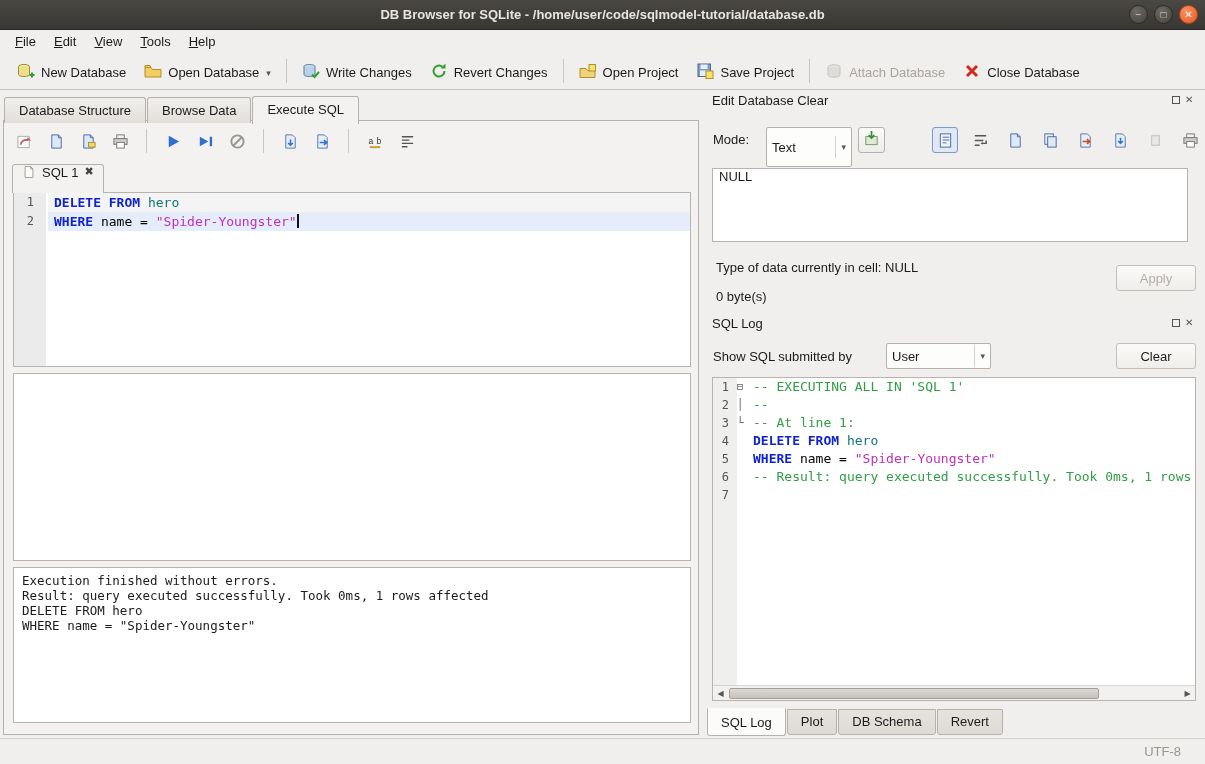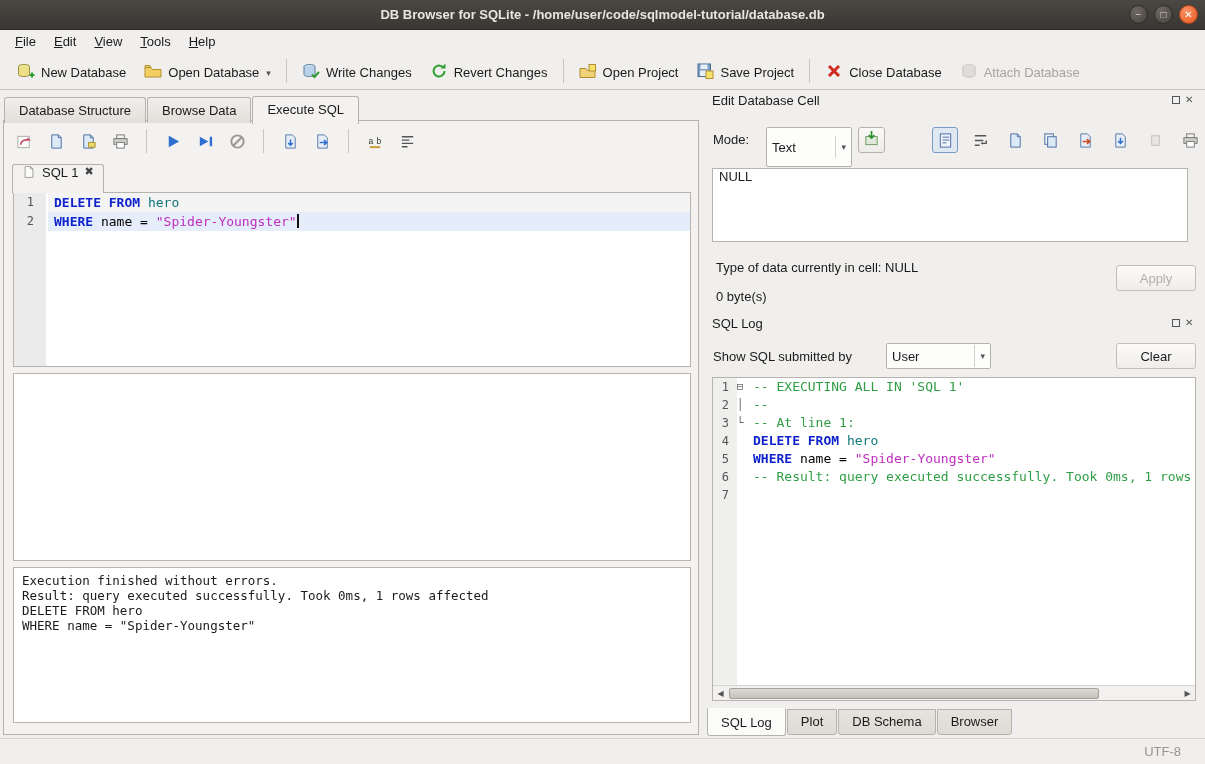--- a/index.html
+++ b/index.html
@@ -175,36 +175,36 @@
           <svg viewBox="0 0 18 18">
             <rect x="2" y="2" width="12.5" height="12.5" fill="#7d9fc4" stroke="#4a6a8f"></rect>
             <rect x="4.5" y="2.5" width="7" height="4.5" fill="#e8eef5"></rect>
             <rect x="4" y="8.5" width="8.5" height="5.5" fill="#e8eef5"></rect>
             <rect x="10" y="9" width="7" height="7.5" fill="#f7e36b" stroke="#b08f2f"></rect>
           </svg>
         </span>
       <span>Save Project</span>
     </div>
     <div class="vsep"></div>
-    <div class="tbtn">
-      <span class="ticon">
-          <svg viewBox="0 0 18 18">
-            <path d="M4 4l10 10M14 4L4 14" stroke="#cf2b1f" stroke-width="3"></path>
-          </svg>
-        </span>
-      <span>Close Database</span>
-    </div>
     <div class="tbtn disabled">
       <span class="ticon">
           <svg viewBox="0 0 18 18" opacity="0.45">
             <ellipse cx="9" cy="5" rx="6" ry="2.2" fill="#d8d5d0" stroke="#8f8b85"></ellipse>
             <path d="M3 5v8c0 1.3 2.7 2.2 6 2.2s6-.9 6-2.2V5" fill="#ccc8c2" stroke="#8f8b85"></path>
           </svg>
         </span>
       <span>Attach Database</span>
+    </div>
+    <div class="tbtn">
+      <span class="ticon">
+          <svg viewBox="0 0 18 18">
+            <path d="M4 4l10 10M14 4L4 14" stroke="#cf2b1f" stroke-width="3"></path>
+          </svg>
+        </span>
+      <span>Close Database</span>
     </div>
   </div>
 
   <div class="maintabs">
     <div class="maintab">Database Structure</div>
     <div class="maintab">Browse Data</div>
     <div class="maintab active">Execute SQL</div>
   </div>
 
   <div class="tabframe">
@@ -325,21 +325,21 @@
         <div class="code-line hl-blue">
           <span class="gut">2</span>
           <span class="fold"></span>
           <span class="code"><span class="kw">WHERE </span><span class="pl">name = </span><span class="str">"Spider-Youngster"</span><span class="caret"></span></span>
         </div>
       </div>
     <div class="whitebox results"></div>
     <div class="whitebox execlog"><div>Execution finished without errors.</div><div>Result: query executed successfully. Took 0ms, 1 rows affected</div><div>DELETE FROM hero</div><div>WHERE name = "Spider-Youngster"</div></div>
   </div>
 
-  <div class="dock-title" style="left:712px;top:93px;">Edit Database Cell</div>
+  <div class="dock-title" style="left:712px;top:93px;">Edit Database Clear</div>
   <div class="dock-icons" style="left:1172px;top:95px;">
     <span class="float-box"></span>
     <span class="x-glyph">✕</span>
   </div>
 
   <div class="info-text" style="left:713px;top:132px;">Mode:</div>
   <div class="combo" style="left:766px;top:127px;width:86px;height:40px;">
     <span>Text</span>
     <span class="caret-dn">▾</span>
   </div>
@@ -480,20 +480,20 @@
     <span class="sarr">◀</span>
     <span class="thumb"></span>
     <span class="htrack-rest"></span>
     <span class="sarr">▶</span>
   </div>
 
   <div class="bottom-tabs">
     <div class="btab active">SQL Log</div>
     <div class="btab">Plot</div>
     <div class="btab">DB Schema</div>
-    <div class="btab">Browser</div>
+    <div class="btab">Revert</div>
   </div>
 
   <div class="statusbar">
     <span class="encoding">UTF-8</span>
   </div>
 
 </div>
 
 </body></html>

